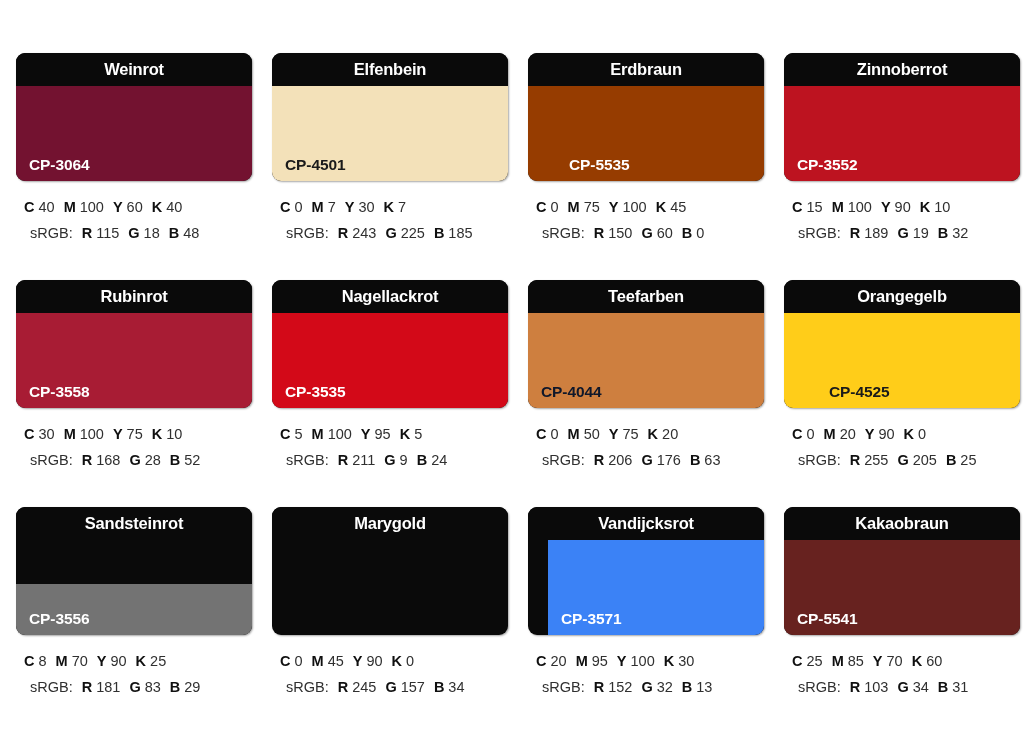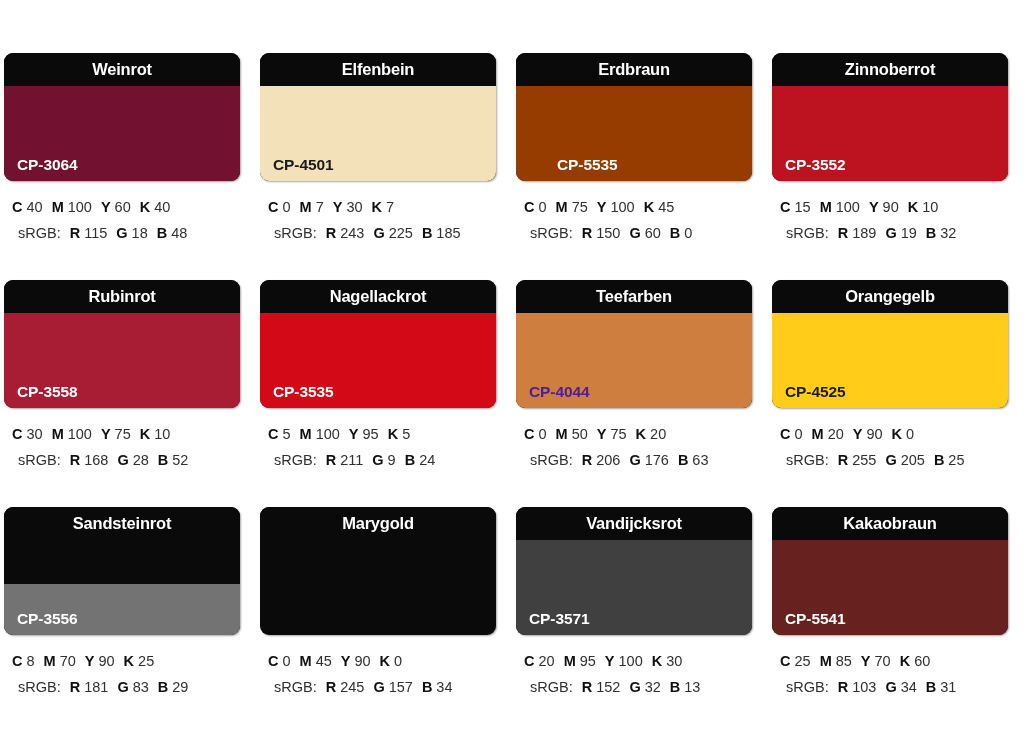--- a/index.html
+++ b/index.html
@@ -14,21 +14,21 @@
     -webkit-font-smoothing: antialiased;
     overflow: hidden;
   }
 
   #palette-sheet {
     position: relative;
     width: 1030px;
     height: 622px;
     background: #ffffff;
     box-sizing: border-box;
-    padding: 53px 16px 0 4px;
+    padding: 53px 16px 0 16px;
   }
 
   .swatch-grid {
     display: grid;
     grid-template-columns: repeat(4, 236px);
     grid-template-rows: repeat(3, 227px);
     column-gap: 20px;
     row-gap: 0px;
   }
 
@@ -223,35 +223,35 @@
           <div class="value-line cmyk"><span class="ch">C</span><span class="sp-small"></span><span class="vl">5</span><span class="sp"></span><span class="ch">M</span><span class="sp-small"></span><span class="vl">100</span><span class="sp"></span><span class="ch">Y</span><span class="sp-small"></span><span class="vl">95</span><span class="sp"></span><span class="ch">K</span><span class="sp-small"></span><span class="vl">5</span></div>
           <div class="value-line srgb"><span class="srgb-label">sRGB:</span><span class="sp"></span><span class="ch">R</span><span class="sp-small"></span><span class="vl">211</span><span class="sp"></span><span class="ch">G</span><span class="sp-small"></span><span class="vl">9</span><span class="sp"></span><span class="ch">B</span><span class="sp-small"></span><span class="vl">24</span></div>
         </div>
       </div>
       <div class="swatch-card">
         <div class="card-body">
           <div class="card-header">
             <span class="card-title">Teefarben</span>
           </div>
           <div class="card-color" style="background: rgb(206, 127, 63);">
-            <span class="card-code" style="color: #4c1d95; text-align: center;">CP-4044</span>
+            <span class="card-code" style="color: #0f172a; text-align: center;">CP-4044</span>
           </div>
         </div>
         <div class="card-values">
           <div class="value-line cmyk"><span class="ch">C</span><span class="sp-small"></span><span class="vl">0</span><span class="sp"></span><span class="ch">M</span><span class="sp-small"></span><span class="vl">50</span><span class="sp"></span><span class="ch">Y</span><span class="sp-small"></span><span class="vl">75</span><span class="sp"></span><span class="ch">K</span><span class="sp-small"></span><span class="vl">20</span></div>
           <div class="value-line srgb"><span class="srgb-label">sRGB:</span><span class="sp"></span><span class="ch">R</span><span class="sp-small"></span><span class="vl">206</span><span class="sp"></span><span class="ch">G</span><span class="sp-small"></span><span class="vl">176</span><span class="sp"></span><span class="ch">B</span><span class="sp-small"></span><span class="vl">63</span></div>
         </div>
       </div>
       <div class="swatch-card">
         <div class="card-body">
           <div class="card-header">
             <span class="card-title">Orangegelb</span>
           </div>
           <div class="card-color" style="background: rgb(255, 205, 25);">
-            <span class="card-code" style="color: rgb(26, 26, 26);">CP-4525</span>
+            <span class="card-code" style="color: rgb(26, 26, 26); margin-left: 32px;">CP-4525</span>
           </div>
         </div>
         <div class="card-values">
           <div class="value-line cmyk"><span class="ch">C</span><span class="sp-small"></span><span class="vl">0</span><span class="sp"></span><span class="ch">M</span><span class="sp-small"></span><span class="vl">20</span><span class="sp"></span><span class="ch">Y</span><span class="sp-small"></span><span class="vl">90</span><span class="sp"></span><span class="ch">K</span><span class="sp-small"></span><span class="vl">0</span></div>
           <div class="value-line srgb"><span class="srgb-label">sRGB:</span><span class="sp"></span><span class="ch">R</span><span class="sp-small"></span><span class="vl">255</span><span class="sp"></span><span class="ch">G</span><span class="sp-small"></span><span class="vl">205</span><span class="sp"></span><span class="ch">B</span><span class="sp-small"></span><span class="vl">25</span></div>
         </div>
       </div>
       <div class="swatch-card">
         <div class="card-body">
           <div class="card-header">
@@ -275,21 +275,21 @@
         <div class="card-values">
           <div class="value-line cmyk"><span class="ch">C</span><span class="sp-small"></span><span class="vl">0</span><span class="sp"></span><span class="ch">M</span><span class="sp-small"></span><span class="vl">45</span><span class="sp"></span><span class="ch">Y</span><span class="sp-small"></span><span class="vl">90</span><span class="sp"></span><span class="ch">K</span><span class="sp-small"></span><span class="vl">0</span></div>
           <div class="value-line srgb"><span class="srgb-label">sRGB:</span><span class="sp"></span><span class="ch">R</span><span class="sp-small"></span><span class="vl">245</span><span class="sp"></span><span class="ch">G</span><span class="sp-small"></span><span class="vl">157</span><span class="sp"></span><span class="ch">B</span><span class="sp-small"></span><span class="vl">34</span></div>
         </div>
       </div>
       <div class="swatch-card">
         <div class="card-body">
           <div class="card-header">
             <span class="card-title">Vandijcksrot</span>
           </div>
-          <div class="card-color" style="background: #404040;">
+          <div class="card-color" style="background: #3b82f6; margin-left: 20px;">
             <span class="card-code" style="color: rgb(255, 255, 255);">CP-3571</span>
           </div>
         </div>
         <div class="card-values">
           <div class="value-line cmyk"><span class="ch">C</span><span class="sp-small"></span><span class="vl">20</span><span class="sp"></span><span class="ch">M</span><span class="sp-small"></span><span class="vl">95</span><span class="sp"></span><span class="ch">Y</span><span class="sp-small"></span><span class="vl">100</span><span class="sp"></span><span class="ch">K</span><span class="sp-small"></span><span class="vl">30</span></div>
           <div class="value-line srgb"><span class="srgb-label">sRGB:</span><span class="sp"></span><span class="ch">R</span><span class="sp-small"></span><span class="vl">152</span><span class="sp"></span><span class="ch">G</span><span class="sp-small"></span><span class="vl">32</span><span class="sp"></span><span class="ch">B</span><span class="sp-small"></span><span class="vl">13</span></div>
         </div>
       </div>
       <div class="swatch-card">
         <div class="card-body">

